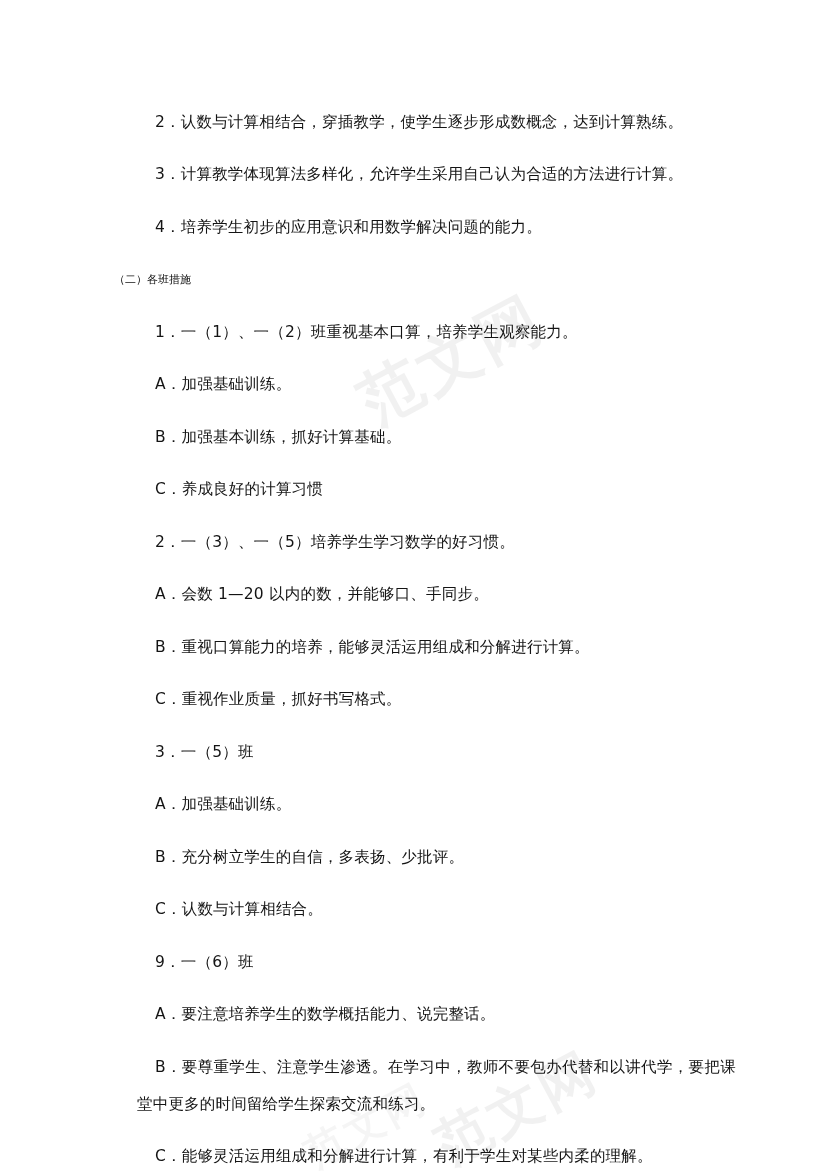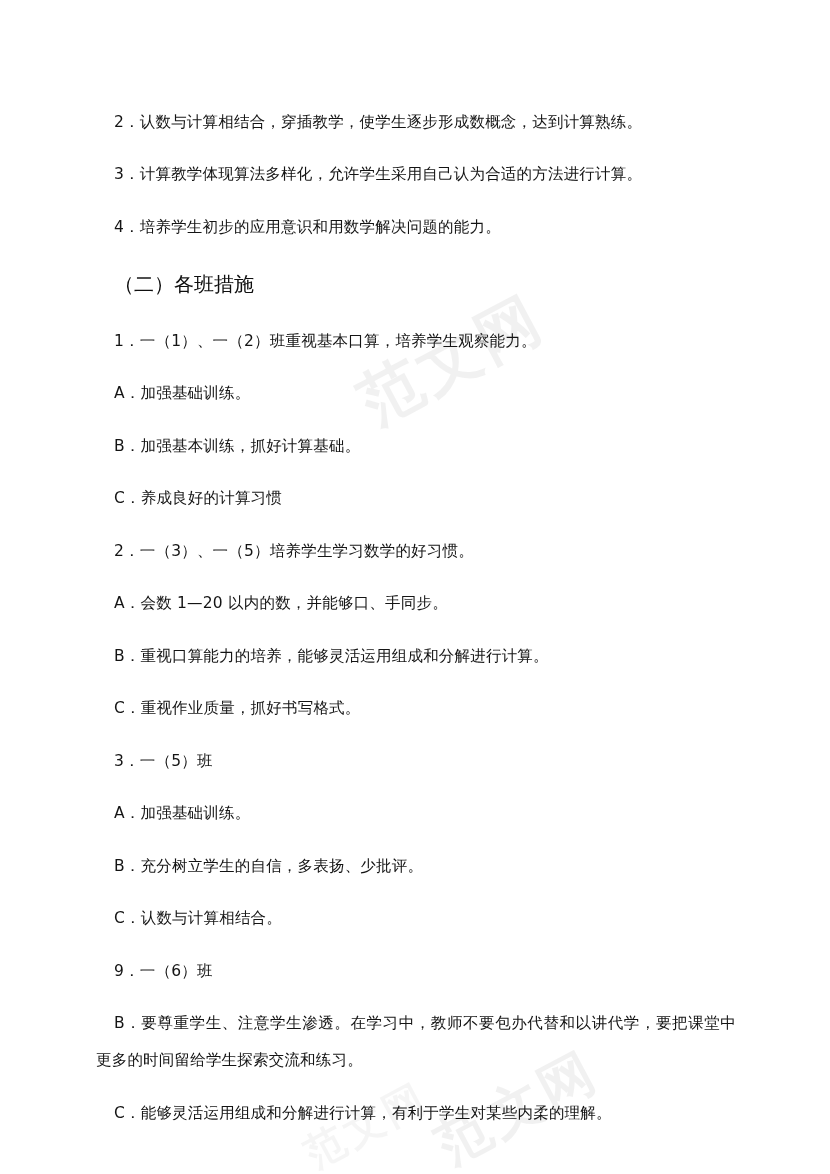--- a/index.html
+++ b/index.html
@@ -28,23 +28,24 @@
   .para {
     font-size: 15.5px;
     line-height: 37px;
     color: #141414;
     text-align: justify;
     letter-spacing: 0.2px;
     white-space: normal;
   }
   .indent1 {
     text-indent: 18px;
+    margin-left: 41px;
   }
   .heading {
-    font-size: 20px;
+    font-size: 11px;
     line-height: 37px;
     color: #0f0f0f;
     text-indent: 18px;
   }
 
   
   .wm {
     position: absolute;
     color: rgba(0,0,0,0.055);
     font-size: 62px;
@@ -94,17 +95,18 @@
     <p class="para indent1">C．养成良好的计算习惯</p>
     <p class="para indent1">2．一（3）、一（5）培养学生学习数学的好习惯。</p>
     <p class="para indent1">A．会数 1—20 以内的数，并能够口、手同步。</p>
     <p class="para indent1">B．重视口算能力的培养，能够灵活运用组成和分解进行计算。</p>
     <p class="para indent1">C．重视作业质量，抓好书写格式。</p>
     <p class="para indent1">3．一（5）班</p>
     <p class="para indent1">A．加强基础训练。</p>
     <p class="para indent1">B．充分树立学生的自信，多表扬、少批评。</p>
     <p class="para indent1">C．认数与计算相结合。</p>
     <p class="para indent1">9．一（6）班</p>
+    <p class="para indent1">A．要注意培养学生的数学概括能力、说完整话。</p>
     <p class="para indent1">B．要尊重学生、注意学生渗透。在学习中，教师不要包办代替和以讲代学，要把课堂中更多的时间留给学生探索交流和练习。</p>
     <p class="para indent1">C．能够灵活运用组成和分解进行计算，有利于学生对某些内柔的理解。</p>
 
   </div>
 </div>
 
 </body></html>

